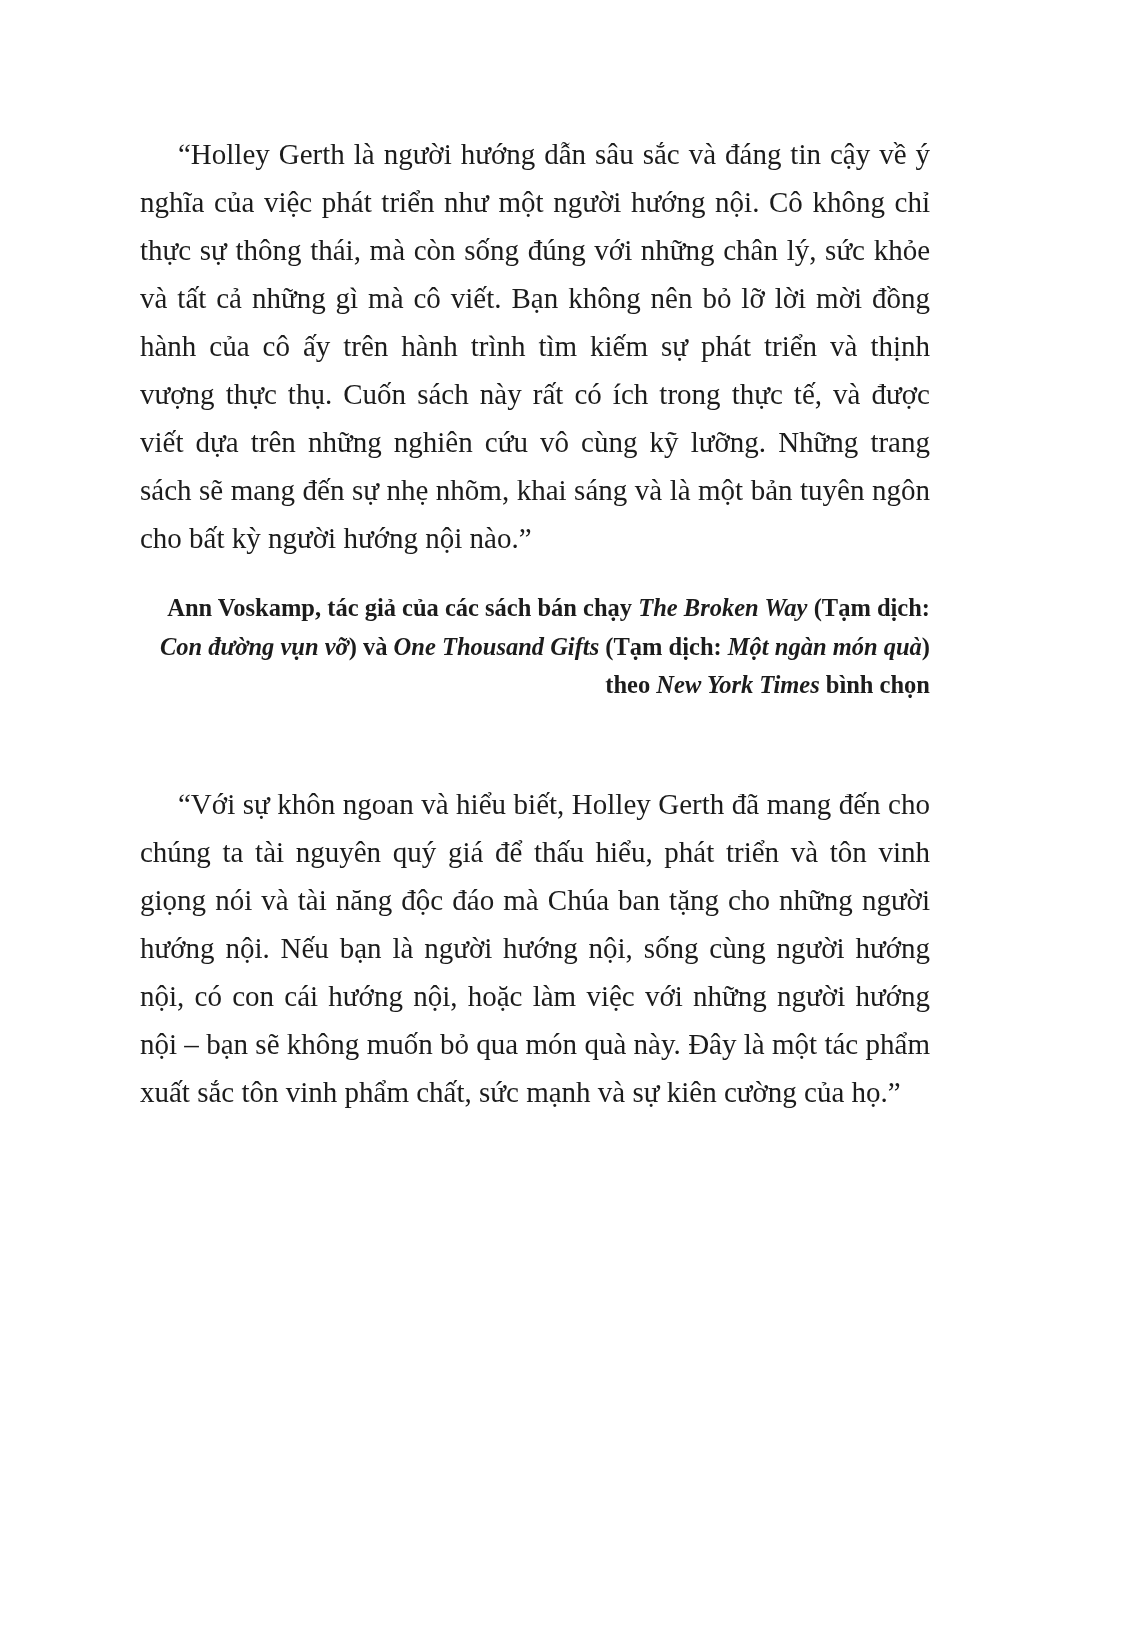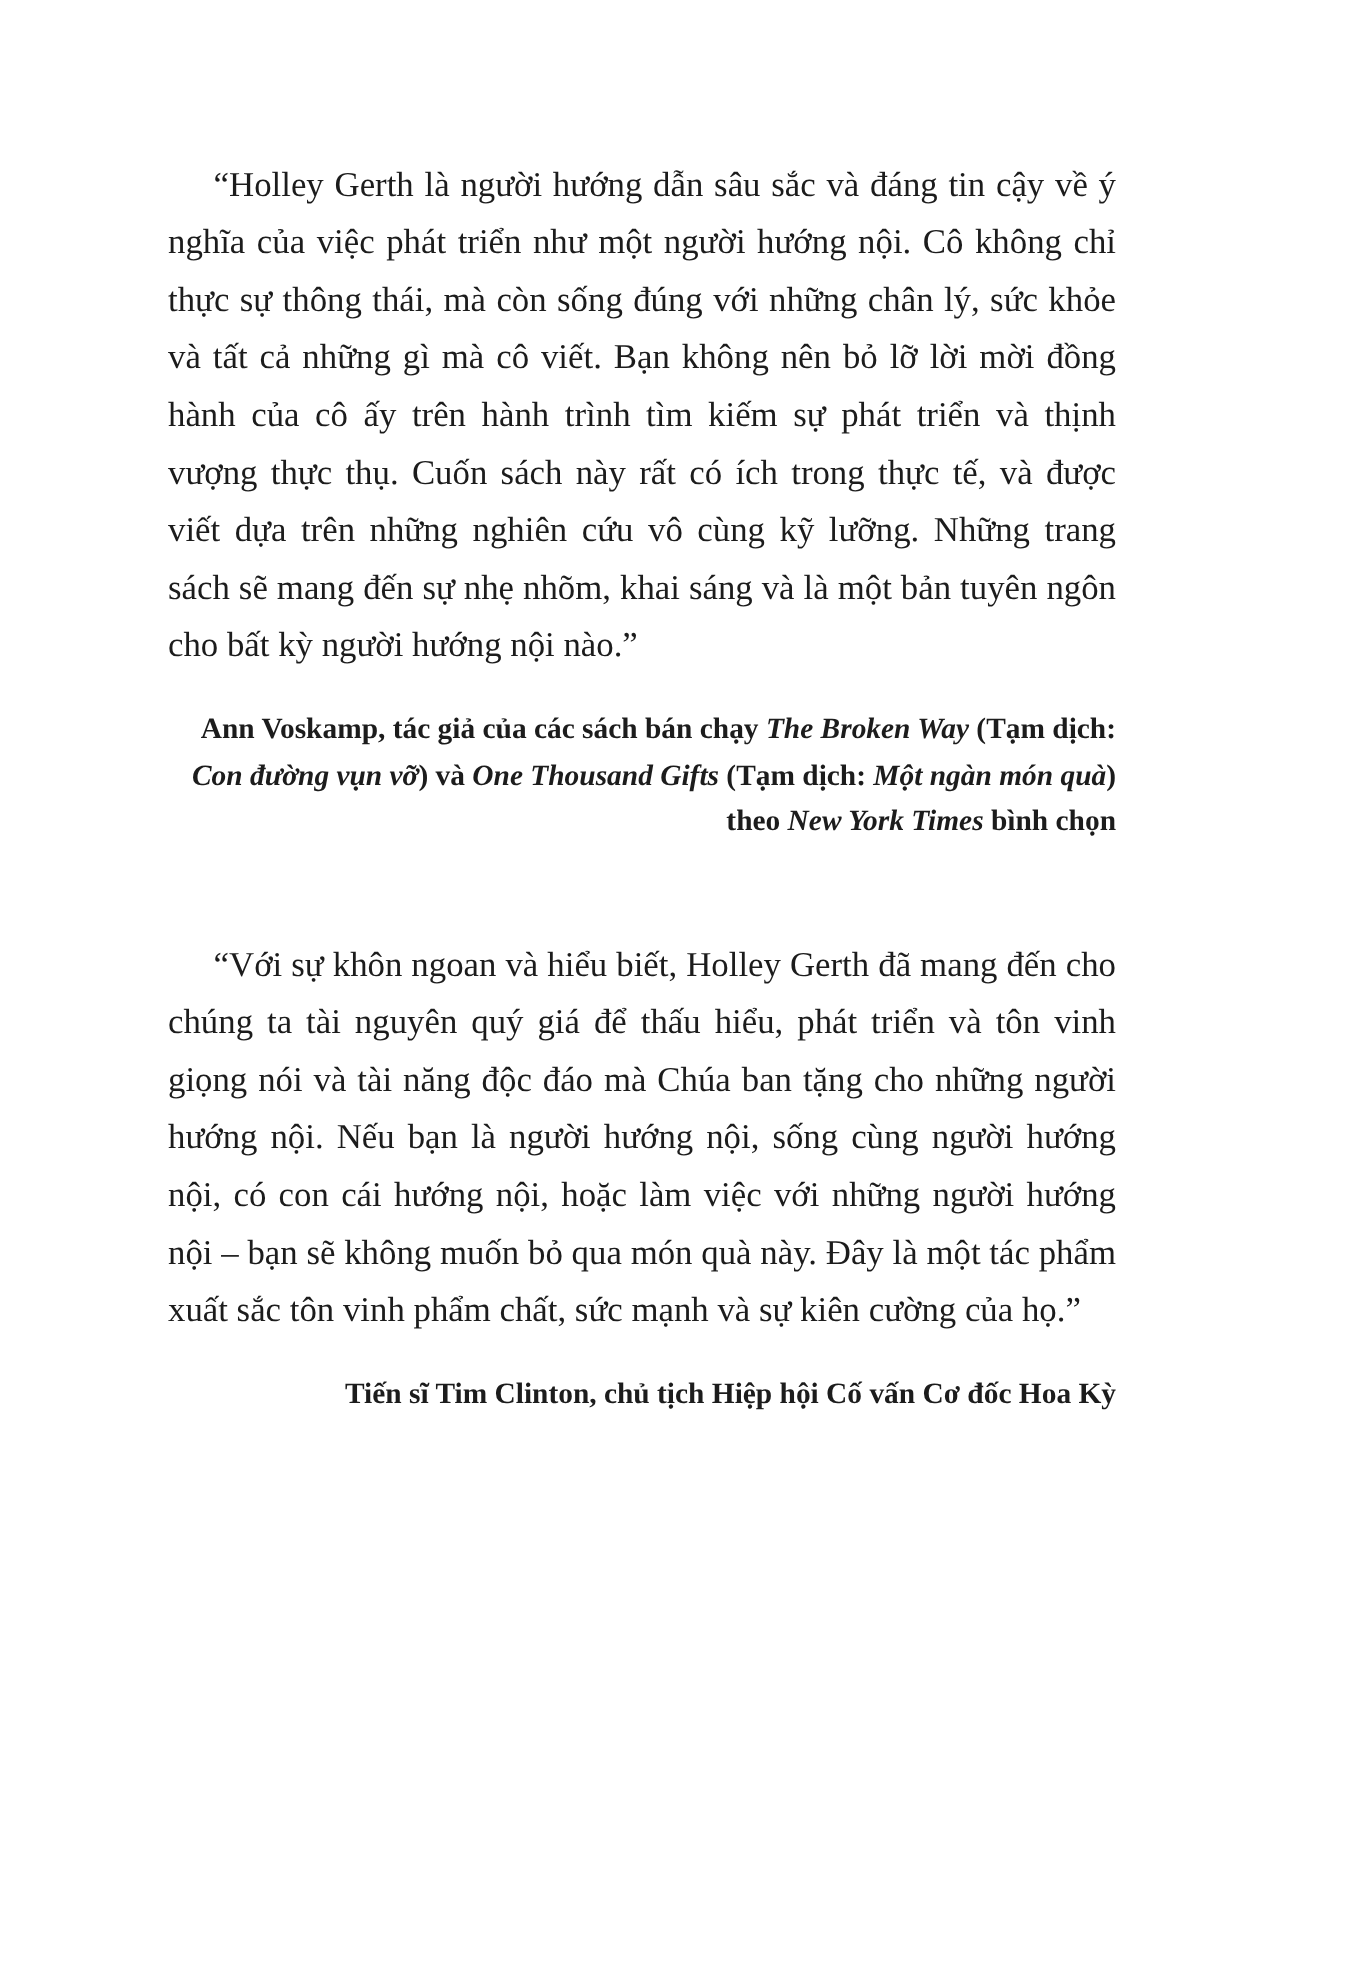--- a/index.html
+++ b/index.html
@@ -61,21 +61,20 @@
 
 <div class="page">
   <div class="content">
 
     <p class="quote">“Holley Gerth là người hướng dẫn sâu sắc và đáng tin cậy về ý nghĩa của việc phát triển như một người hướng nội. Cô không chỉ thực sự thông thái, mà còn sống đúng với những chân lý, sức khỏe và tất cả những gì mà cô viết. Bạn không nên bỏ lỡ lời mời đồng hành của cô ấy trên hành trình tìm kiếm sự phát triển và thịnh vượng thực thụ. Cuốn sách này rất có ích trong thực tế, và được viết dựa trên những nghiên cứu vô cùng kỹ lưỡng. Những trang sách sẽ mang đến sự nhẹ nhõm, khai sáng và là một bản tuyên ngôn cho bất kỳ người hướng nội nào.”</p>
 
     <p class="attribution"><span>Ann Voskamp, tác giả của các sách bán chạy </span><span class="italic">The Broken Way</span><span> (Tạm dịch: </span><span class="italic">Con đường vụn vỡ</span><span>) và </span><span class="italic">One Thousand Gifts</span><span> (Tạm dịch: </span><span class="italic">Một ngàn món quà</span><span>) theo </span><span class="italic">New York Times</span><span> bình chọn</span></p>
 
     <p class="quote">“Với sự khôn ngoan và hiểu biết, Holley Gerth đã mang đến cho chúng ta tài nguyên quý giá để thấu hiểu, phát triển và tôn vinh giọng nói và tài năng độc đáo mà Chúa ban tặng cho những người hướng nội. Nếu bạn là người hướng nội, sống cùng người hướng nội, có con cái hướng nội, hoặc làm việc với những người hướng nội – bạn sẽ không muốn bỏ qua món quà này. Đây là một tác phẩm xuất sắc tôn vinh phẩm chất, sức mạnh và sự kiên cường của họ.”</p>
 
-    <p class="attribution"><span>Tiến sĩ Tim Clinton, chủ tịch Hiệp hội Cố vấn Cơ đốc Hoa Kỳ</span></p>
 
 
   </div>
 
   <div class="footer">
     <span class="running-head">HOLLEY GERTH</span>
     <span class="separator">|</span>
     <span class="page-number">5</span>
   </div>
 </div>

